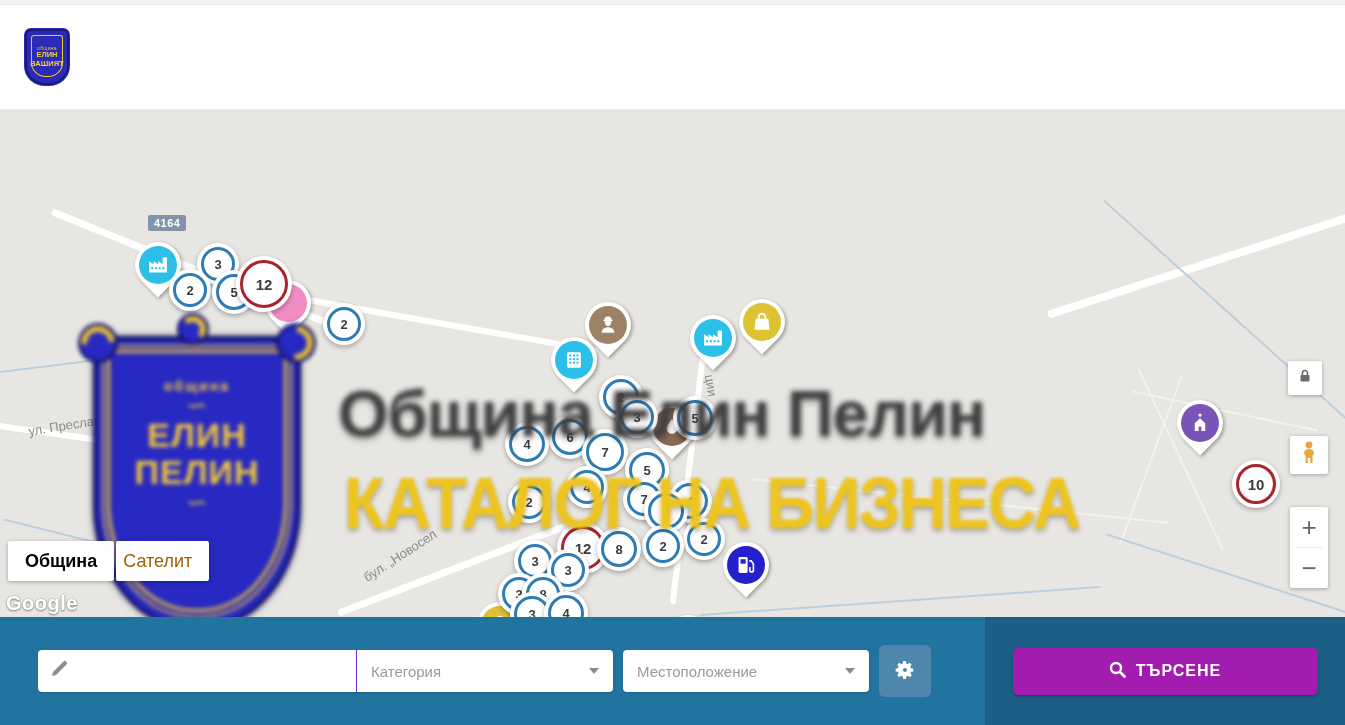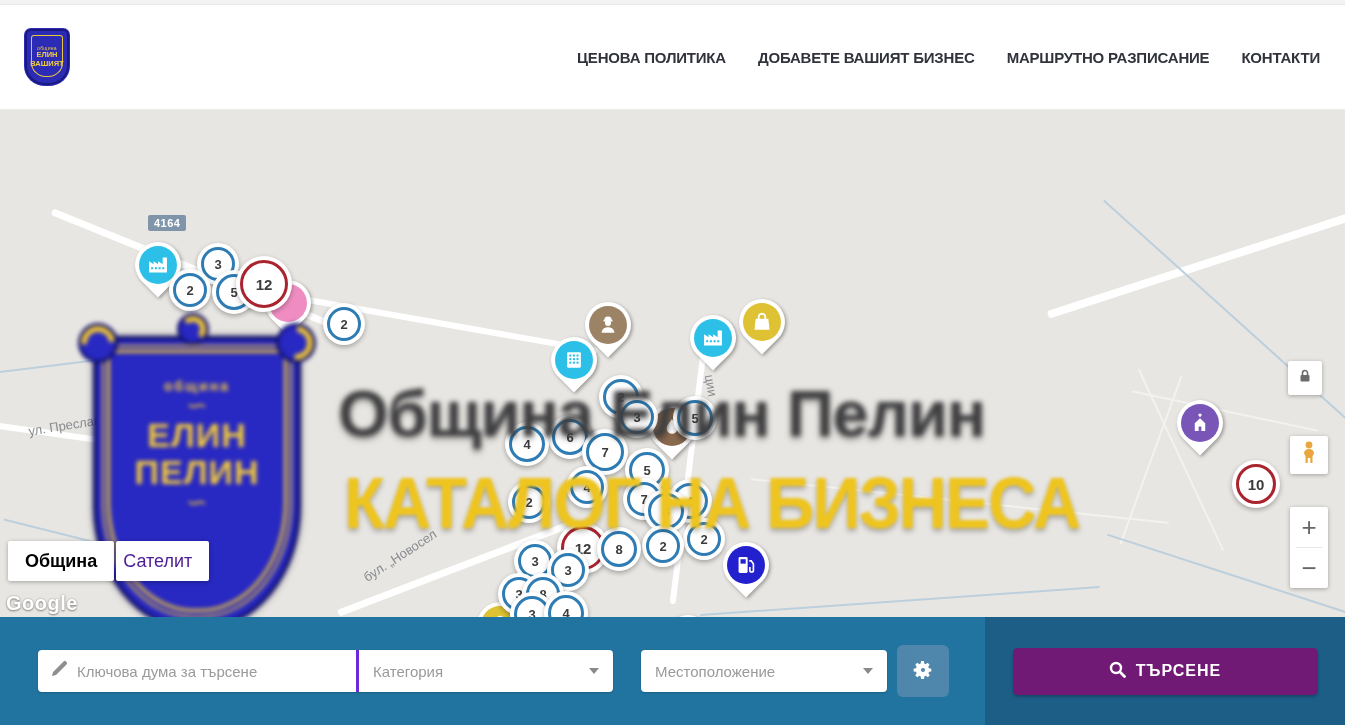--- a/index.html
+++ b/index.html
@@ -48,21 +48,21 @@
   .wm-shield .orn { font-size:26px; line-height:.9; color:#e8c13a; }
   .wm-shield .s2 { font-size:34px; font-weight:bold; line-height:1.08; text-align:center; letter-spacing:1px; }
   .curl { position:absolute; width:34px; height:34px; border:6px solid #e8c13a; border-radius:50%; border-bottom-color:transparent; border-right-color:transparent; transform:rotate(40deg); background:#2828c2; box-shadow:0 0 0 3px #10106e; }
   .wm-title { left:338px; top:266px; font-size:65px; font-weight:bold; color:#3f3f41; filter:blur(2.4px); white-space:nowrap; letter-spacing:-1px; text-shadow:0 3px 5px rgba(0,0,0,.35); }
   .wm-sub { left:344px; top:352px; font-size:72px; font-weight:bold; color:#eec41e; filter:blur(1.6px); white-space:nowrap; letter-spacing:-2px; transform:scaleX(.93); transform-origin:left; text-shadow:0 3px 5px rgba(0,0,0,.3); }
 
   
   .maptype { position:absolute; left:8px; bottom:36px; display:flex; gap:2px; }
   .maptype .btn { background:#fff; height:40px; padding:0 17px; display:flex; align-items:center; font-size:18px; box-shadow:0 1px 4px rgba(0,0,0,.3); cursor:pointer; border-radius:2px; }
   .maptype .active { font-weight:bold; color:#000; }
-  .maptype .idle { color:#4c1d95;padding-left:7px; }
+  .maptype .idle { color:#a16207;padding-left:7px; }
   .google { position:absolute; left:6px; bottom:2px; font-size:20px; font-weight:bold; color:#fff; letter-spacing:.5px; text-shadow:0 0 2px #9b9b9b, 0 1px 2px rgba(0,0,0,.45); }
   .attr { position:absolute; right:6px; bottom:3px; display:flex; gap:14px; font-size:11px; color:#46494c; }
   .attr span { cursor:pointer; }
   .ctl { position:absolute; background:#fff; box-shadow:0 1px 4px rgba(0,0,0,.3); border-radius:2px; display:flex; align-items:center; justify-content:center; cursor:pointer; }
   .ctl-lock { right:23px; top:251px; width:34px; height:34px; }
   .ctl-pegman { right:17px; top:326px; width:38px; height:38px; }
   .zoombox { position:absolute; right:17px; top:397px; width:38px; background:#fff; box-shadow:0 1px 4px rgba(0,0,0,.3); border-radius:2px; display:flex; flex-direction:column; }
   .zoombox .zbtn { height:40px; display:flex; align-items:center; justify-content:center; font-size:26px; color:#666; cursor:pointer; }
   .zoombox .sep { height:1px; background:#e6e6e6; margin:0 6px; }
 
@@ -70,44 +70,38 @@
   .searchbar { height:108px; display:flex; }
   .sb-left { flex:0 0 985px; display:flex; align-items:center; padding-left:38px; }
   .sb-right { flex:1; display:flex; align-items:center; justify-content:center; }
   .field-group { display:flex; background:#fff; border-radius:4px; height:42px; box-shadow:0 1px 2px rgba(0,0,0,.18); }
   .kw { display:flex; align-items:center; width:318px; padding:0 12px; gap:9px; }
   .kw input { border:0; outline:0; flex:1; font-size:15px; color:#333; font-family:"Liberation Sans",sans-serif; }
   .kw input::placeholder { color:#9a9a9a; }
   .selbox { display:flex; align-items:center; justify-content:space-between; padding:0 14px; cursor:pointer; }
   .selbox .lbl { font-size:15px; color:#9a9a9a; }
   .caret { width:0; height:0; border-left:5px solid transparent; border-right:5px solid transparent; border-top:6px solid #8a8a8a; }
-  .sel-cat { width:257px; border-left:3px solid #6d28d9; }
-  .sel-loc { width:246px; background:#fff; border-radius:4px; height:42px; margin-left:28px; box-shadow:0 1px 2px rgba(0,0,0,.18); }
+  .sel-cat { width:257px; border-left:1px solid #6d28d9; }
+  .sel-loc { width:246px; background:#fff; border-radius:4px; height:42px; margin-left:10px; box-shadow:0 1px 2px rgba(0,0,0,.18); }
   .gearbtn { width:52px; height:52px; border-radius:6px; margin-left:10px; display:flex; align-items:center; justify-content:center; cursor:pointer; border:none; }
   .searchbtn { width:305px; height:47px; border:none; border-radius:5px; display:flex; align-items:center; justify-content:center; gap:10px; font-size:16px; font-weight:bold; color:#fff; letter-spacing:1px; cursor:pointer; box-shadow:0 2px 3px rgba(0,0,0,.25); font-family:"Liberation Sans",sans-serif; }
 </style>
 </head>
 <body>
 
 <div class="topstrip"></div>
 
 <header class="header">
   <div class="brand">
     <div class="logo-small">
       <div class="inner"></div>
       <div class="t1">община</div>
       <div class="t2"><span>ЕЛИН</span><br><span>ВАШИЯТ</span></div>
     </div>
   </div>
-  <nav class="nav">
-    <a>ЦЕНОВА ПОЛИТИКА</a>
-    <a>ДОБАВЕТЕ ВАШИЯТ БИЗНЕС</a>
-    <a>МАРШРУТНО РАЗПИСАНИЕ</a>
-    <a>КОНТАКТИ</a>
-  </nav>
 </header>
 
 <div class="map">
 
   <div class="road" style="left:40px; top:160px; width:330px; height:7px; transform:rotate(22deg);"></div>
   <div class="road" style="left:300px; top:212px; width:300px; height:6px; transform:rotate(10deg);"></div>
   <div class="road" style="left:686px; top:225px; width:6px; height:270px; transform:rotate(7deg);"></div>
   <div class="road" style="left:498px; top:455px; width:7px; height:170px; transform:rotate(14deg);"></div>
   <div class="road" style="left:330px; top:455px; width:250px; height:7px; transform:rotate(-21deg);"></div>
   <div class="road" style="left:-20px; top:330px; width:280px; height:6px; transform:rotate(8deg);"></div>
@@ -402,42 +396,41 @@
 
 <div class="searchbar">
   <div class="sb-left" style="background: rgb(33, 116, 159);">
     <div class="field-group">
       <div class="kw">
         <span>
           <svg width="18" height="18" viewBox="0 0 18 18">
               <path d="M2 16l1-4L13.5 1.5a1.8 1.8 0 0 1 2.6 0l.4.4a1.8 1.8 0 0 1 0 2.6L6 15l-4 1z" fill="#8f8f8f"></path>
             </svg>
         </span>
-        <input type="text" placeholder="Ключова дума за търсене" style="">
       </div>
       <div class="selbox sel-cat">
         <span class="lbl">Категория</span>
         <span class="caret"></span>
       </div>
     </div>
     <div class="selbox sel-loc">
       <span class="lbl">Местоположение</span>
       <span class="caret"></span>
     </div>
     <button class="gearbtn" style="background: rgb(79, 135, 172);">
       <span>
         <svg width="22" height="22" viewBox="0 0 24 24">
             <path fill="#ffffff" d="M12 8.5A3.5 3.5 0 1 0 12 15.5 3.5 3.5 0 0 0 12 8.5zm9 5v-3l-2.6-.5a6.7 6.7 0 0 0-.7-1.6l1.5-2.2-2.1-2.1-2.2 1.5a6.7 6.7 0 0 0-1.6-.7L13 2.3h-3l-.5 2.6a6.7 6.7 0 0 0-1.6.7L5.7 4.1 3.6 6.2l1.5 2.2a6.7 6.7 0 0 0-.7 1.6l-2.6.5v3l2.6.5c.2.6.4 1.1.7 1.6l-1.5 2.2 2.1 2.1 2.2-1.5c.5.3 1 .5 1.6.7l.5 2.6h3l.5-2.6c.6-.2 1.1-.4 1.6-.7l2.2 1.5 2.1-2.1-1.5-2.2c.3-.5.5-1 .7-1.6l2.6-.5z"></path>
             <circle cx="12" cy="12" r="2.2" fill="#4f87ac"></circle>
           </svg>
       </span>
     </button>
   </div>
   <div class="sb-right" style="background: rgb(29, 94, 135);">
-    <button class="searchbtn" style="background: #701a75;">
+    <button class="searchbtn" style="background: #a21caf;">
       <span>
         <svg width="17" height="17" viewBox="0 0 17 17">
             <circle cx="7" cy="7" r="5" fill="none" stroke="#fff" stroke-width="2.4"></circle>
             <line x1="11" y1="11" x2="15.5" y2="15.5" stroke="#fff" stroke-width="2.8" stroke-linecap="round"></line>
           </svg>
       </span>
       <span>ТЪРСЕНЕ</span>
     </button>
   </div>
 </div>

